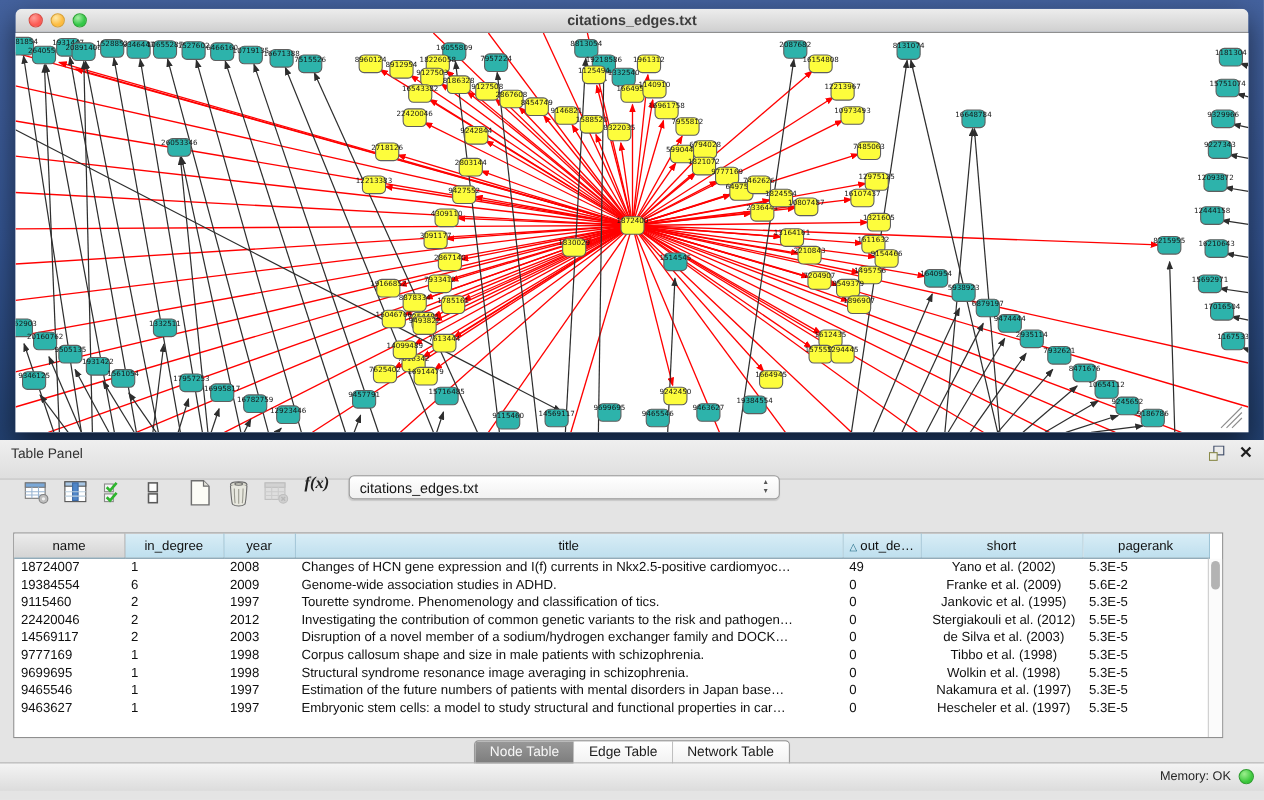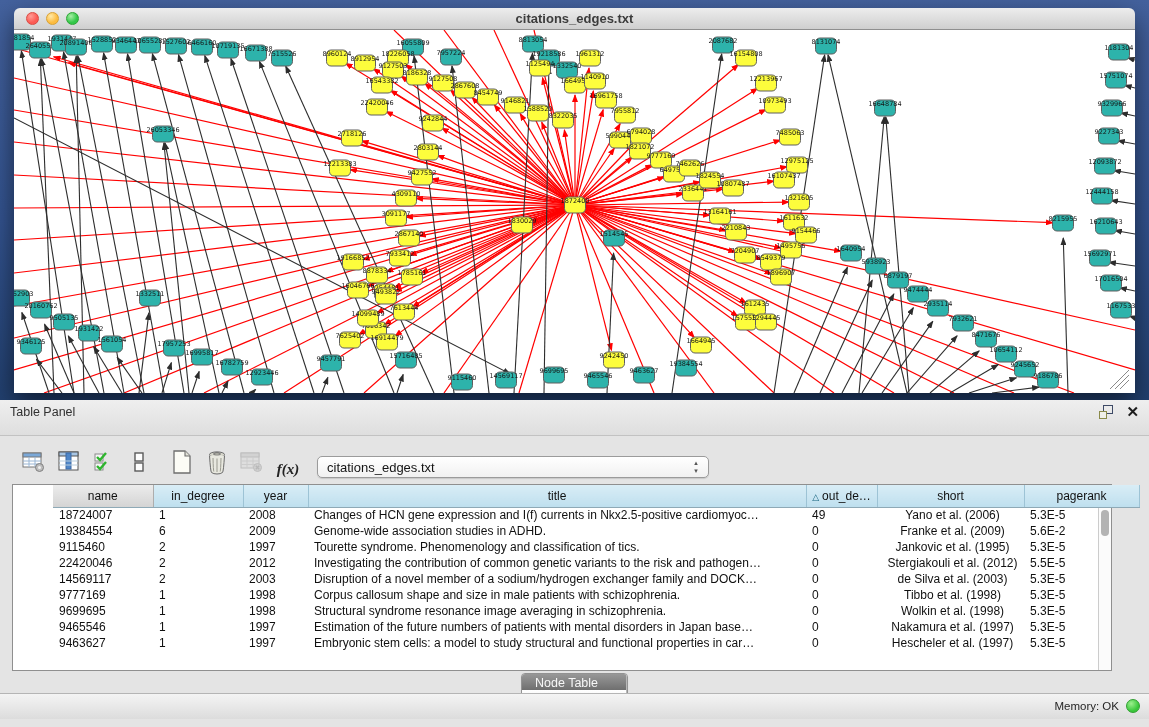--- a/index.html
+++ b/index.html
@@ -24,48 +24,48 @@
   .net-canvas svg { display:block; }
 
   
   .table-panel { position:absolute; left:0; top:400px; width:1149px; height:327px; background:#e4e4e4; }
   .panel-header { position:absolute; left:0; top:0; width:100%; height:36px;
                   background:linear-gradient(180deg,#efefef,#dedede); border-bottom:1px solid #c2c2c2; }
   .panel-header .ptitle { position:absolute; left:10px; top:5px; font-size:12.5px; color:#303030; }
   .panel-header .hicons { position:absolute; right:10px; top:4px; display:flex; gap:12px; align-items:center; }
   .close-x { font-size:15px; font-weight:700; color:#1c1c1c; line-height:16px; cursor:default; }
 
-  .toolbar { position:absolute; left:18px; top:32px; height:46px; display:flex; align-items:flex-end; }
+  .toolbar { position:absolute; left:18px; top:32px; height:46px; display:flex; align-items:flex-start; }
   .tbtn { width:32px; height:32px; display:flex; align-items:center; justify-content:center; margin-right:3px; }
   .tbtn.dim { opacity:.5; }
   .fx { font-family:"Liberation Serif", serif; font-style:italic; font-weight:700; font-size:15px; color:#222;
         width:34px; text-align:center; }
   .combo { position:relative; width:392px; height:22px; margin-left:12px; border:1px solid #9b9b9b; border-radius:5px;
            background:linear-gradient(180deg,#ffffff,#f1f1f1); box-shadow:0 1px 1px rgba(0,0,0,.12); }
   .combo .cval { position:absolute; left:9px; top:3px; font-size:13px; color:#141414; }
   .combo .stepper { position:absolute; right:7px; top:2px; width:10px; font-size:7px; line-height:8px;
                     color:#555; text-align:center; }
 
   .table-box { position:absolute; left:12px; top:84px; width:1100px; height:187px;
                background:#ffffff; border:1px solid #8f8f8f; }
-  table.grid { border-collapse:collapse; table-layout:fixed; width:1086px; font-size:12px;margin-left:40px; }
+  table.grid { border-collapse:collapse; table-layout:fixed; width:1086px; font-size:12px; }
   table.grid th { height:22px; font-weight:400; color:#111; text-align:center; overflow:hidden; white-space:nowrap;
                   background:linear-gradient(180deg,#d9edf6,#bedfee);
                   border-right:1px solid #9dc3d5; border-bottom:1px solid #8ea9b6; }
   table.grid th.gray { background:linear-gradient(180deg,#ececec,#d4d4d4); border-right:1px solid #adadad; }
   table.grid td { height:16px; color:#101010; white-space:nowrap; overflow:hidden; padding:0 2px 0 6px; }
   td.c-short { text-align:center; }
   td.c-page  { padding-left:20px; }
   .sortmark { font-size:9px; color:#16637e; margin-right:3px; }
   .vscroll { position:absolute; right:0; top:23px; bottom:0; width:13px; background:#fbfbfb; border-left:1px solid #cccccc; }
   .vthumb { position:absolute; left:2px; top:2px; width:8px; height:26px; border-radius:5px; background:#b3b3b3; }
 
   .tabs-bar { position:absolute; left:0; top:273px; width:100%; height:28px; display:flex; justify-content:center; }
   .segmented { display:flex; height:32px; border:1px solid #929292; border-radius:4px; overflow:hidden;
-               background:#fff; box-shadow:0 1px 1px rgba(0,0,0,.15);flex-direction:column; }
+               background:#fff; box-shadow:0 1px 1px rgba(0,0,0,.15); }
   .seg { padding:2px 13px 0 13px; font-size:12.5px; color:#1d1d1d; background:linear-gradient(180deg,#ffffff,#ebebeb);
          border-right:1px solid #b8b8b8; }
   .seg:last-child { border-right:none; }
   .seg.active { background:linear-gradient(180deg,#989898,#6f6f6f); color:#f7f7f7; }
 
   .status-bar { position:absolute; left:0; top:293px; width:100%; height:26px;
                 background:linear-gradient(180deg,#f4f4f4,#dcdcdc); border-top:1px solid #b5b5b5; }
   .mem { position:absolute; right:30px; top:6px; font-size:11.5px; color:#262626; }
   .memdot { position:absolute; right:9px; top:5px; width:14px; height:14px; border-radius:50%;
             background:radial-gradient(circle at 35% 30%,#9cef8e,#39c73a 65%); border:1px solid #2f9e30; }
@@ -629,21 +629,21 @@
             <th>pagerank</th>
           </tr>
         </thead>
       <tbody id="tbody-rows">
           <tr>
             <td>18724007</td>
             <td>1</td>
             <td>2008</td>
             <td>Changes of HCN gene expression and I(f) currents in Nkx2.5-positive cardiomyoc…</td>
             <td>49</td>
-            <td class="c-short">Yano et al. (2006)</td>
+            <td class="c-short">Yano et al. (2002)</td>
             <td class="c-page">5.3E-5</td>
           </tr>
           <tr>
             <td>19384554</td>
             <td>6</td>
             <td>2009</td>
             <td>Genome-wide association studies in ADHD.</td>
             <td>0</td>
             <td class="c-short">Franke et al. (2009)</td>
             <td class="c-page">5.6E-2</td>

